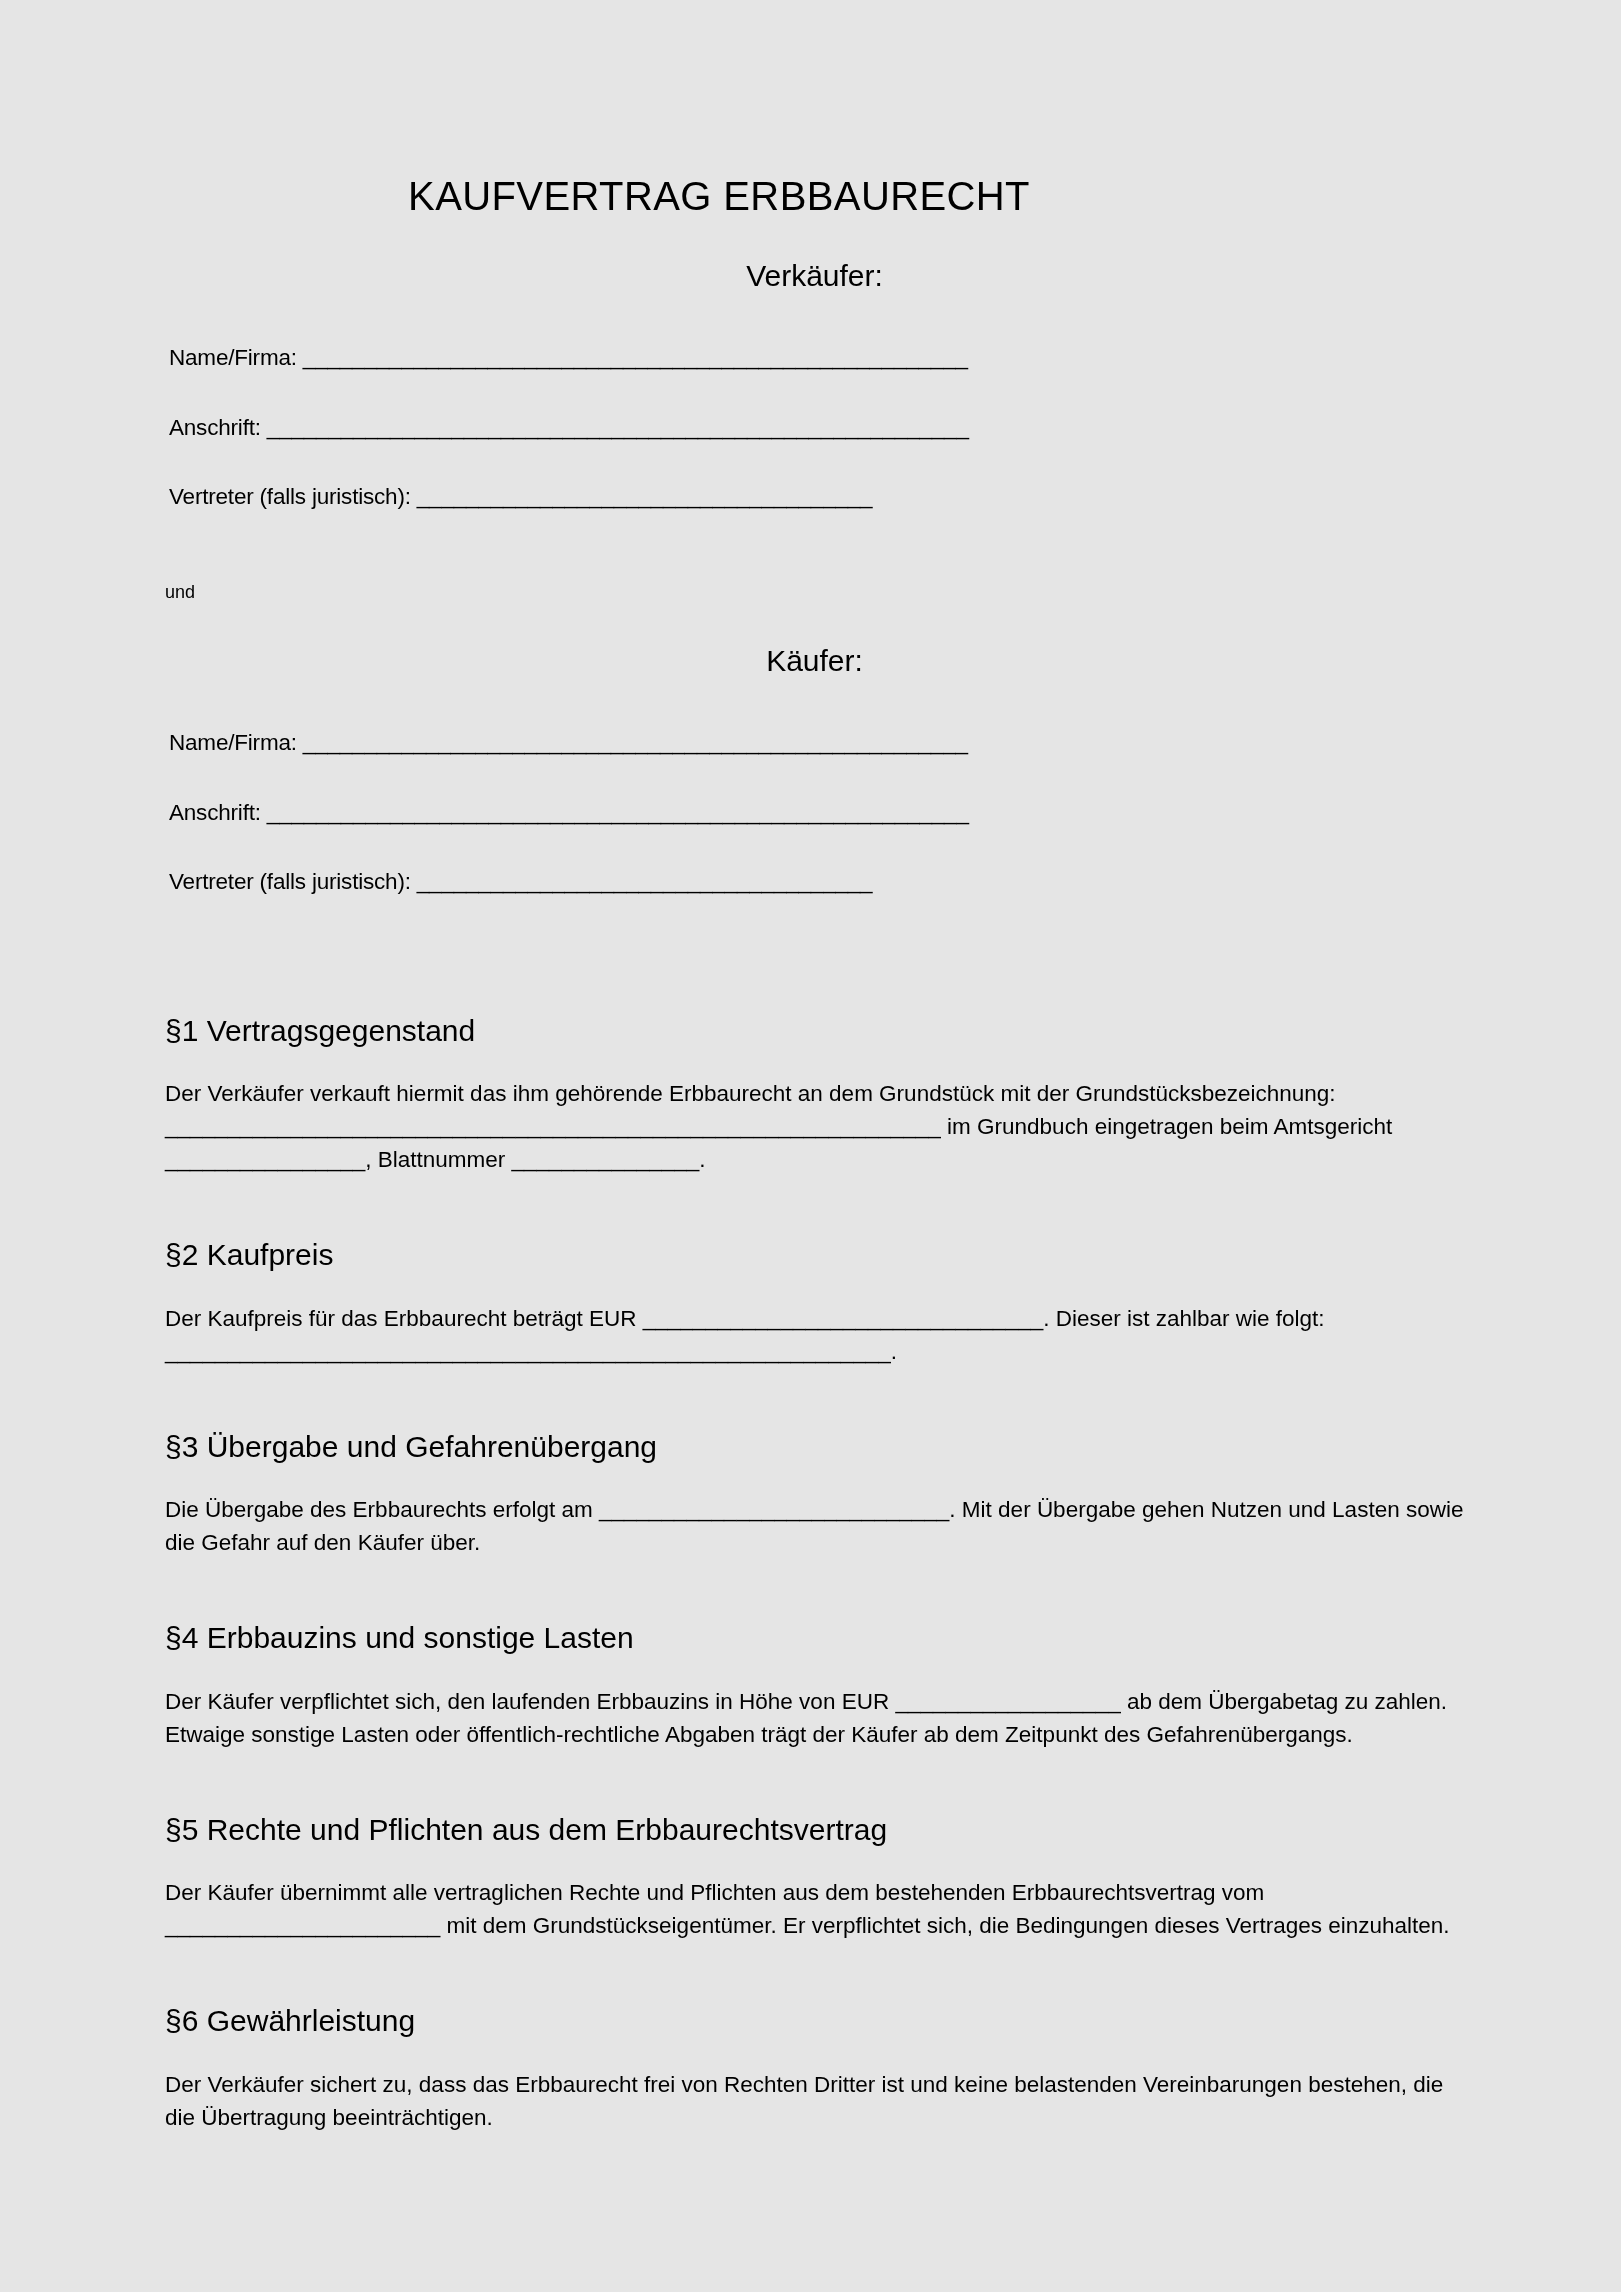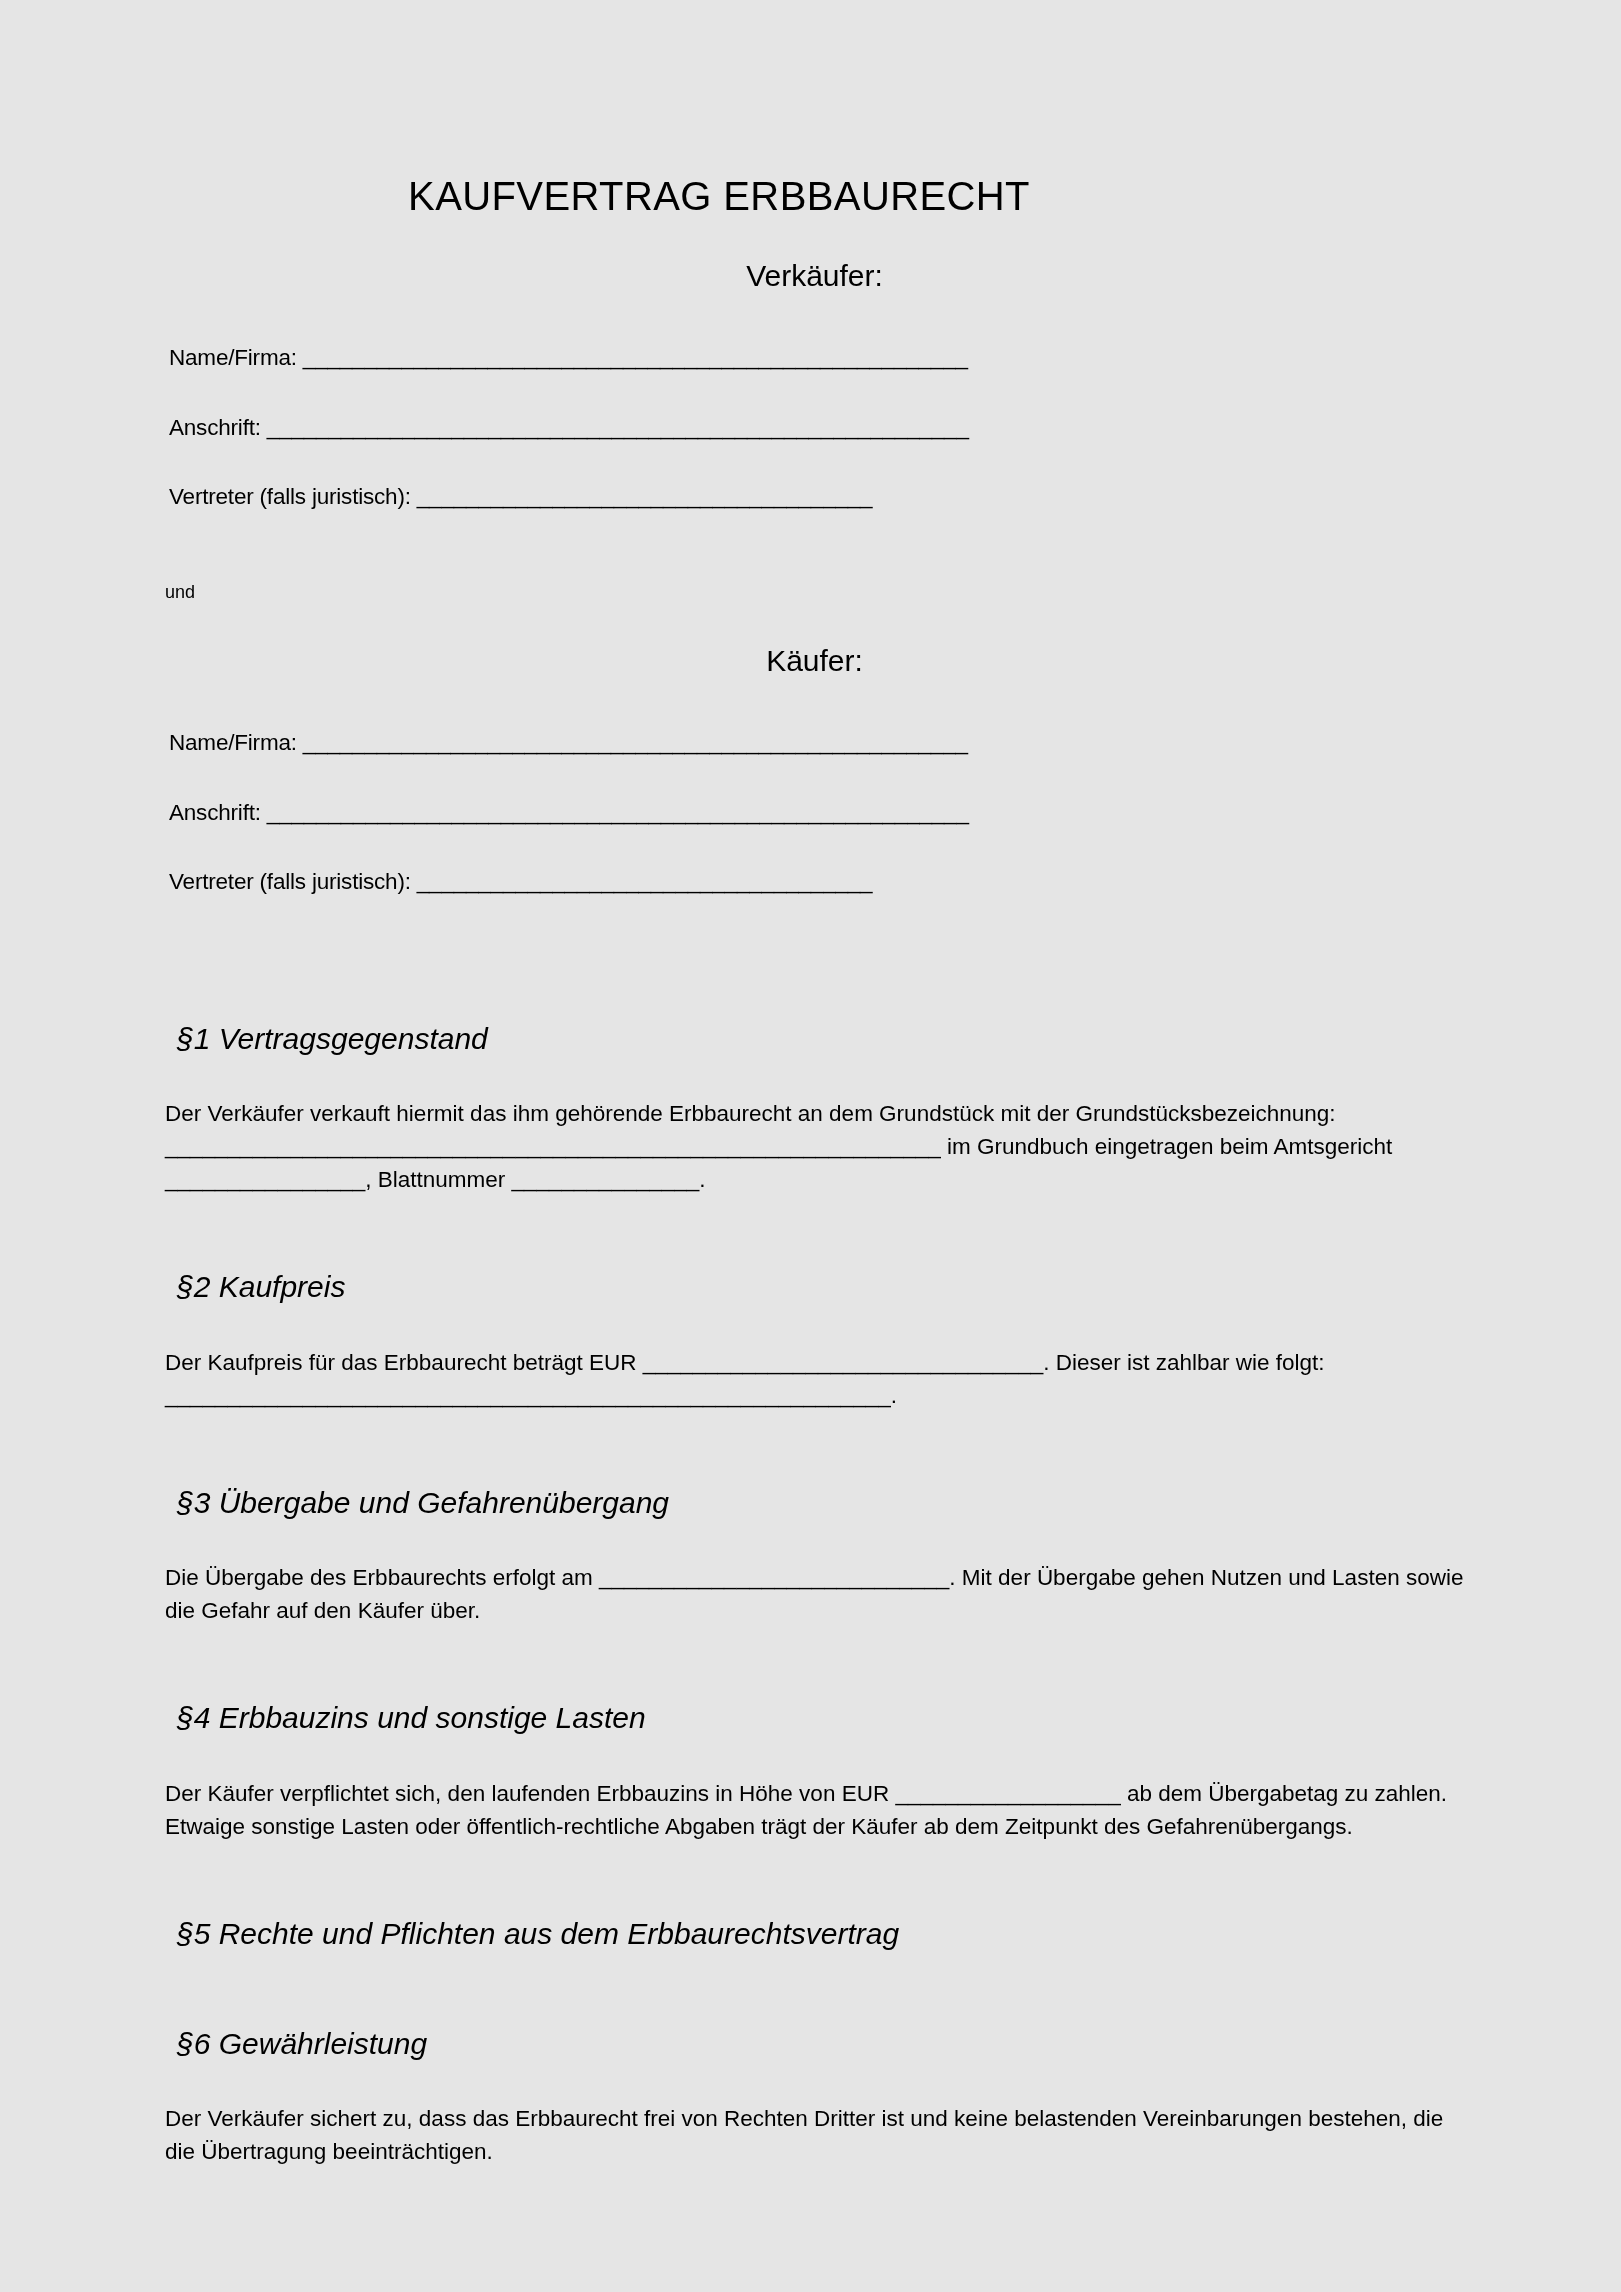--- a/index.html
+++ b/index.html
@@ -70,23 +70,22 @@
     white-space: pre;
   }
   .field-row.first-field {
     padding-top: 43px;
   }
 
   
   .section-heading {
     font-size: 30px;
     font-weight: normal;
-    margin: 12px;
+    margin: 0;
     line-height: 1.3;
-    font-style: italic;
   }
   .section-heading.s1 { padding-top: 108px; }
   .section-heading.s2 { padding-top: 59px; }
   .section-heading.s3 { padding-top: 59px; }
   .section-heading.s4 { padding-top: 59px; }
   .section-heading.s5 { padding-top: 59px; }
   .section-heading.s6 { padding-top: 59px; }
 
   .section-body {
     font-size: 22.5px;
@@ -131,19 +130,20 @@
     <h2 class="section-heading s2">§2 Kaufpreis</h2>
     <p class="section-body">Der Kaufpreis für das Erbbaurecht beträgt EUR ________________________________. Dieser ist zahlbar wie folgt: __________________________________________________________.</p>
 
     <h2 class="section-heading s3">§3 Übergabe und Gefahrenübergang</h2>
     <p class="section-body">Die Übergabe des Erbbaurechts erfolgt am ____________________________. Mit der Übergabe gehen Nutzen und Lasten sowie die Gefahr auf den Käufer über.</p>
 
     <h2 class="section-heading s4">§4 Erbbauzins und sonstige Lasten</h2>
     <p class="section-body">Der Käufer verpflichtet sich, den laufenden Erbbauzins in Höhe von EUR __________________ ab dem Übergabetag zu zahlen. Etwaige sonstige Lasten oder öffentlich-rechtliche Abgaben trägt der Käufer ab dem Zeitpunkt des Gefahrenübergangs.</p>
 
     <h2 class="section-heading s5">§5 Rechte und Pflichten aus dem Erbbaurechtsvertrag</h2>
+    <p class="section-body">Der Käufer übernimmt alle vertraglichen Rechte und Pflichten aus dem bestehenden Erbbaurechtsvertrag vom ______________________ mit dem Grundstückseigentümer. Er verpflichtet sich, die Bedingungen dieses Vertrages einzuhalten.</p>
 
     <h2 class="section-heading s6">§6 Gewährleistung</h2>
     <p class="section-body">Der Verkäufer sichert zu, dass das Erbbaurecht frei von Rechten Dritter ist und keine belastenden Vereinbarungen bestehen, die die Übertragung beeinträchtigen.</p>
 
   </div>
 </div>
 
 
 </body></html>

